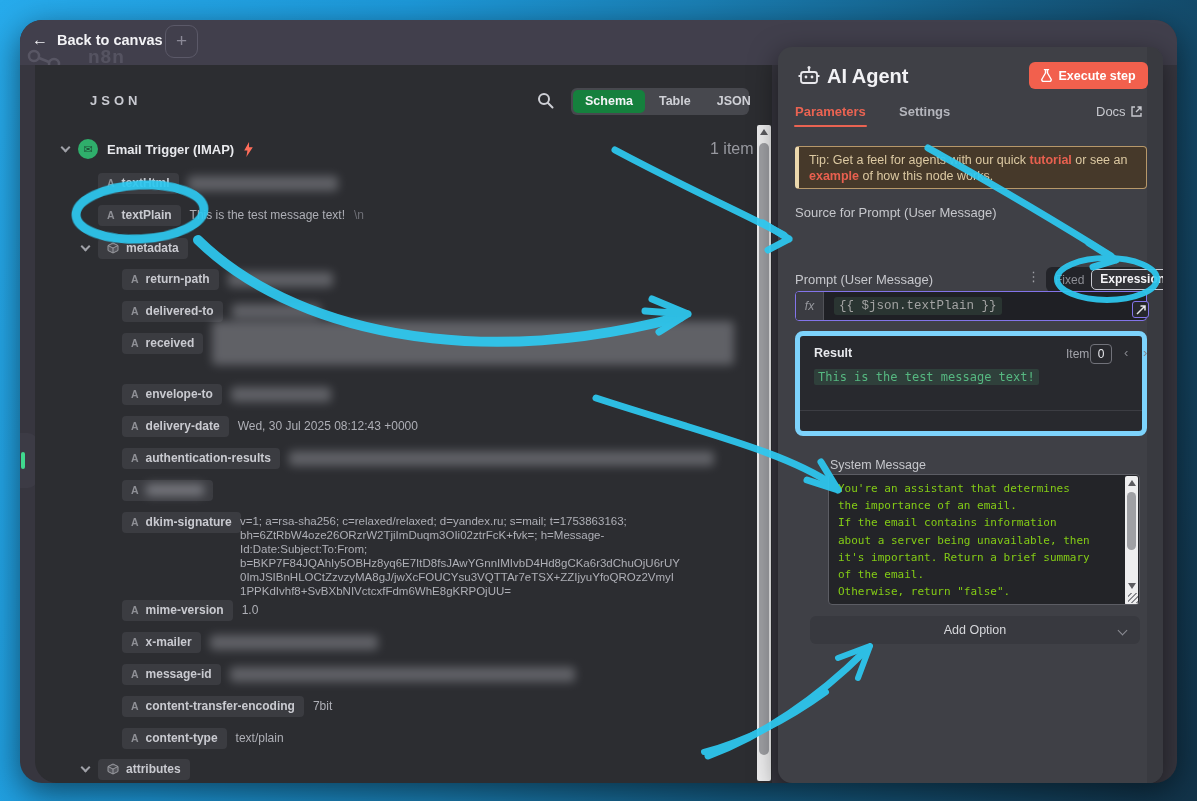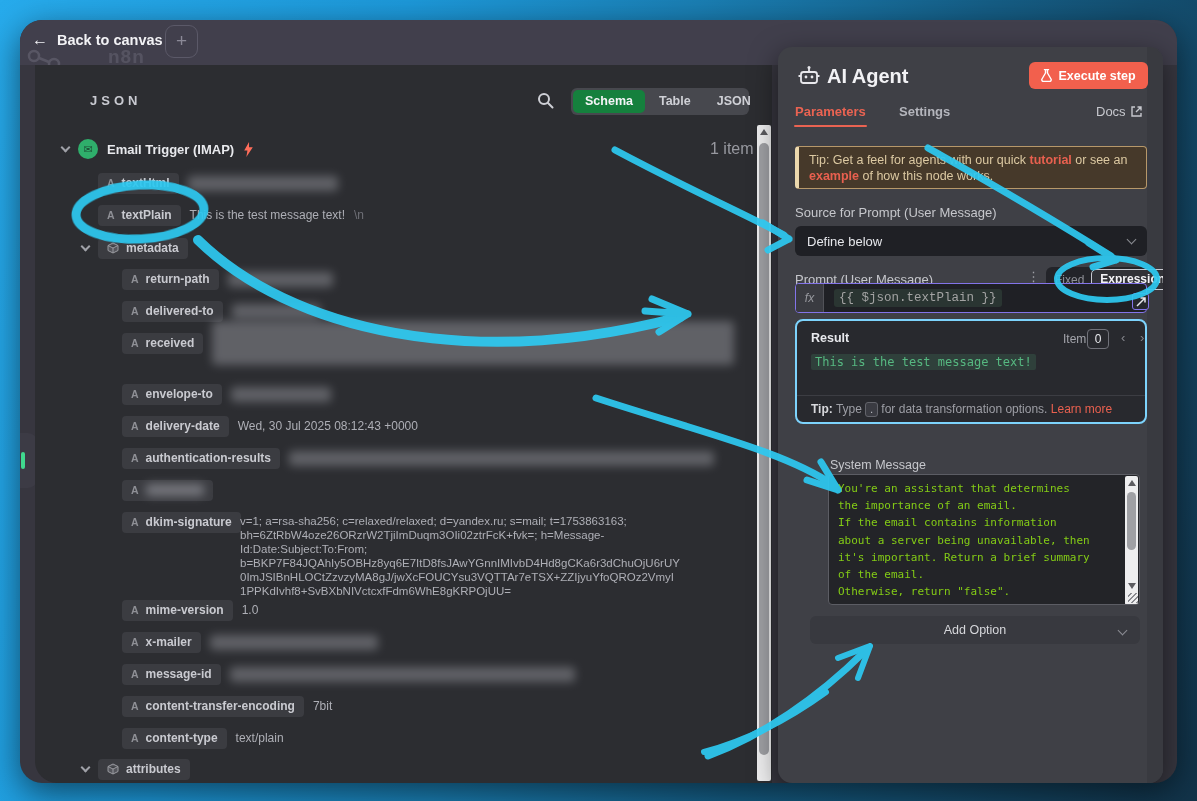--- a/index.html
+++ b/index.html
@@ -6,21 +6,21 @@
   *{box-sizing:border-box;font-family:"Liberation Sans",sans-serif;}
   .stage{position:relative;width:1197px;height:801px;overflow:hidden;
     background:linear-gradient(108deg,#27abec 0%,#1d99da 28%,#1a7fb4 48%,#155e86 68%,#123349 100%);}
   .window{position:absolute;left:20px;top:20px;width:1157px;height:763px;border-radius:22px;
     background:#37363f;overflow:hidden;box-shadow:0 10px 34px rgba(0,0,0,.55);}
   .topbar{position:absolute;left:0;top:0;width:100%;height:45px;background:#413f4c;}
   .back{position:absolute;left:12px;top:11px;display:flex;align-items:center;gap:9px;color:#f2f2f5;
     font-size:14.5px;font-weight:700;cursor:pointer;}
   .back .arr{font-size:16px;font-weight:400;}
   .ghostlogo{position:absolute;left:4px;top:24px;opacity:.16;}
-  .ghostword{position:absolute;left:68px;top:26px;opacity:.14;color:#cfd0e0;font-size:19px;font-weight:700;letter-spacing:1px;margin-left:20px;}
+  .ghostword{position:absolute;left:68px;top:26px;opacity:.14;color:#cfd0e0;font-size:19px;font-weight:700;letter-spacing:1px;}
   .plusbtn{position:absolute;left:145px;top:5px;width:33px;height:33px;border:1.5px solid #5b5968;border-radius:9px;
     color:#8b8997;font-size:19px;line-height:30px;text-align:center;}
   
   .inpanel{position:absolute;left:15px;top:45px;width:737px;height:718px;background:#2c2d31;
     border-bottom-left-radius:22px;}
   .intitle{position:absolute;left:55px;top:28px;color:#c9cad1;font-size:13px;font-weight:700;letter-spacing:4px;}
   .oneitem{position:absolute;left:675px;top:75px;color:#97989f;font-size:16px;white-space:nowrap;}
   .tabgroup{position:absolute;left:536px;top:23px;width:178px;height:27px;background:#47484e;border-radius:6px;
     display:flex;align-items:center;padding:2px;gap:2px;}
   .vtab{flex:0 0 auto;padding:0 12px;height:23px;line-height:23px;border-radius:5px;font-size:12.5px;color:#cfd0d6;font-weight:600;}
@@ -61,29 +61,29 @@
   .flabel{position:absolute;font-size:13px;color:#c6c7cc;}
   .dropdown{position:absolute;left:17px;top:179px;width:352px;height:30px;background:#1f2025;border-radius:6px;
     display:flex;align-items:center;padding:0 12px;color:#e6e7eb;font-size:13px;}
   .dchev{width:7px;height:7px;border-right:1.8px solid #8b8c93;border-bottom:1.8px solid #8b8c93;transform:rotate(45deg);margin-left:auto;margin-top:-3px;}
   .kebab{position:absolute;left:249px;top:222px;color:#9fa0a6;font-size:13px;letter-spacing:0;}
   .toggle{position:absolute;left:268px;top:220px;width:101px;height:25px;background:#232429;border-radius:6px;
     display:flex;align-items:center;padding:2px;}
   .tfix{padding:0 7px;font-size:12px;color:#8e8f96;}
   .texp{height:21px;padding:0 8px;line-height:19px;background:#313237;border:1px solid #c7c8d0;border-radius:5px;
     color:#f4f4f7;font-size:12px;font-weight:600;}
-  .fxinput{position:absolute;left:17px;top:236px;width:352px;height:30px;background:#1f2025;border:1px solid #8374ea;
+  .fxinput{position:absolute;left:17px;top:244px;width:352px;height:30px;background:#1f2025;border:1px solid #8374ea;
     border-radius:4px;display:flex;align-items:center;}
   .fxcell{width:28px;height:100%;background:#3a3b41;border-right:1px solid #515258;border-radius:3px 0 0 3px;
     display:flex;align-items:center;justify-content:center;color:#97989e;font-size:12px;font-style:italic;}
   .code{font-family:Liberation Mono, monospace;font-size:12.5px;color:#a3a3a3;background:rgba(116,200,142,.13);
     padding:2px 5px;border-radius:3px;margin-left:10px;}
   .expand{position:absolute;left:336px;top:9px;width:17px;height:17px;background:#26272c;border:1px solid #8374ea;
     border-radius:3px;display:flex;align-items:center;justify-content:center;}
-  .resultbox{position:absolute;left:17px;top:272px;width:352px;height:105px;background:#28292e;border:2px solid #7dd3fc;border-radius:8px;}
+  .resultbox{position:absolute;left:17px;top:284px;width:352px;height:105px;background:#28292e;border:5px solid #7dd3fc;border-radius:8px;}
   .reslabel{position:absolute;left:14px;top:10px;font-size:12.5px;font-weight:700;color:#e8e9ed;}
   .itemlbl{position:absolute;left:258px;top:11px;font-size:12px;color:#a3a4ab;margin-left:8px;}
   .itembox{position:absolute;left:290px;top:8px;width:22px;height:20px;border:1px solid #71727a;border-radius:4px;
     text-align:center;line-height:18px;font-size:12px;color:#e8e9ed;}
   .pgbtn{position:absolute;top:9px;font-size:13px;color:#83848b;}
   .resval{position:absolute;left:14px;top:33px;font-family:"DejaVu Sans Mono",monospace;font-size:12px;color:#56b881;
     background:rgba(86,184,129,.16);padding:1px 4px;border-radius:2px;}
   .resdivider{position:absolute;left:0;top:74px;width:100%;height:1px;background:#3c3d43;}
   .restip{position:absolute;left:14px;top:81px;font-size:12px;color:#9d9ea5;white-space:nowrap;}
   .restip b{color:#d8d9dd;}
@@ -327,24 +327,20 @@
       <div class="docs">
         <span>Docs</span>
         <svg width="11" height="11" viewBox="0 0 11 11">
             <path d="M4 1 H1 V10 H10 V7 M6.5 1 H10 V4.5 M10 1 L5 6" fill="none" stroke="#c7c8ce" stroke-width="1.4"></path>
           </svg>
       </div>
 
       <div class="tipbox"><span>Tip: Get a feel for agents with our quick </span><span class="tiplink">tutorial</span><span> or see an </span><span class="tiplink">example</span><span> of how this node works.</span></div>
 
       <div class="flabel" style="left:17px;top:158px">Source for Prompt (User Message)</div>
-      <div class="dropdown">
-        <span>Define below</span>
-        <span class="dchev"></span>
-      </div>
 
       <div class="flabel" style="left:17px;top:225px">Prompt (User Message)</div>
       <div class="kebab">⋮</div>
       <div class="toggle">
         <span class="tfix">Fixed</span>
         <span class="texp">Expression</span>
       </div>
 
       <div class="fxinput">
         <span class="fxcell">fx</span>
@@ -357,21 +353,20 @@
       </div>
 
       <div class="resultbox">
         <div class="reslabel">Result</div>
         <div class="itemlbl">Item</div>
         <div class="itembox">0</div>
         <div class="pgbtn" style="left:324px">‹</div>
         <div class="pgbtn" style="left:343px">›</div>
         <div class="resval">This is the test message text!</div>
         <div class="resdivider"></div>
-        <div class="restip"><b>Tip:</b><span> Type </span><span class="keycap">.</span><span> for data transformation options. </span><span class="learn">Learn more</span></div>
       </div>
 
       <div class="flabel" style="left:52px;top:411px;font-size:12.5px">System Message</div>
       <div class="sysarea">
         <div class="systext">You're an assistant that determines
 the importance of an email.
 If the email contains information
 about a server being unavailable, then
 it's important. Return a brief summary
 of the email.

